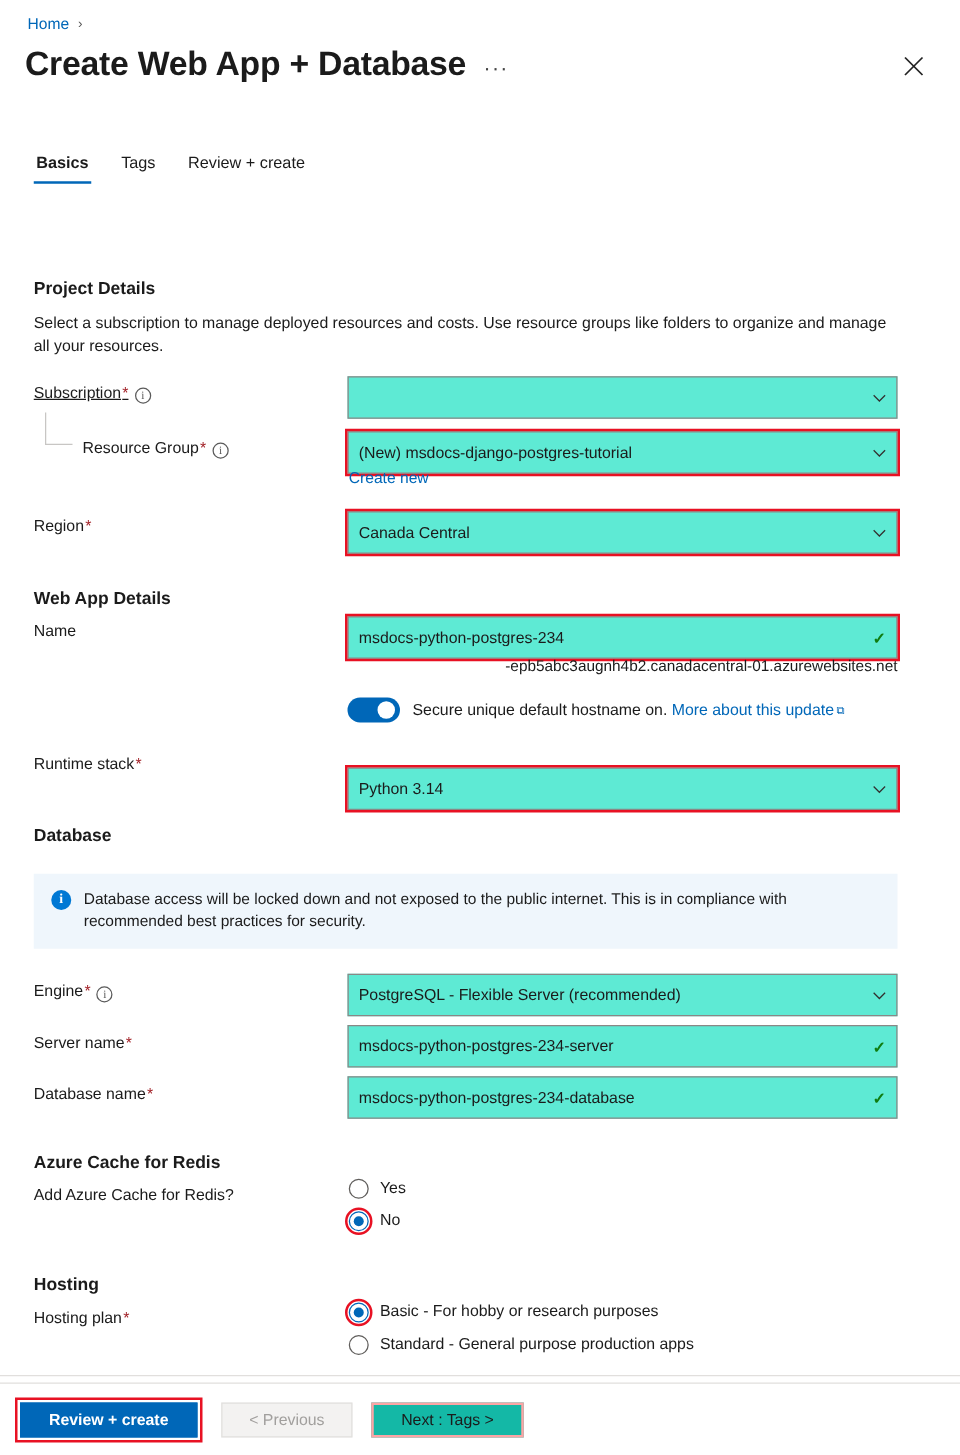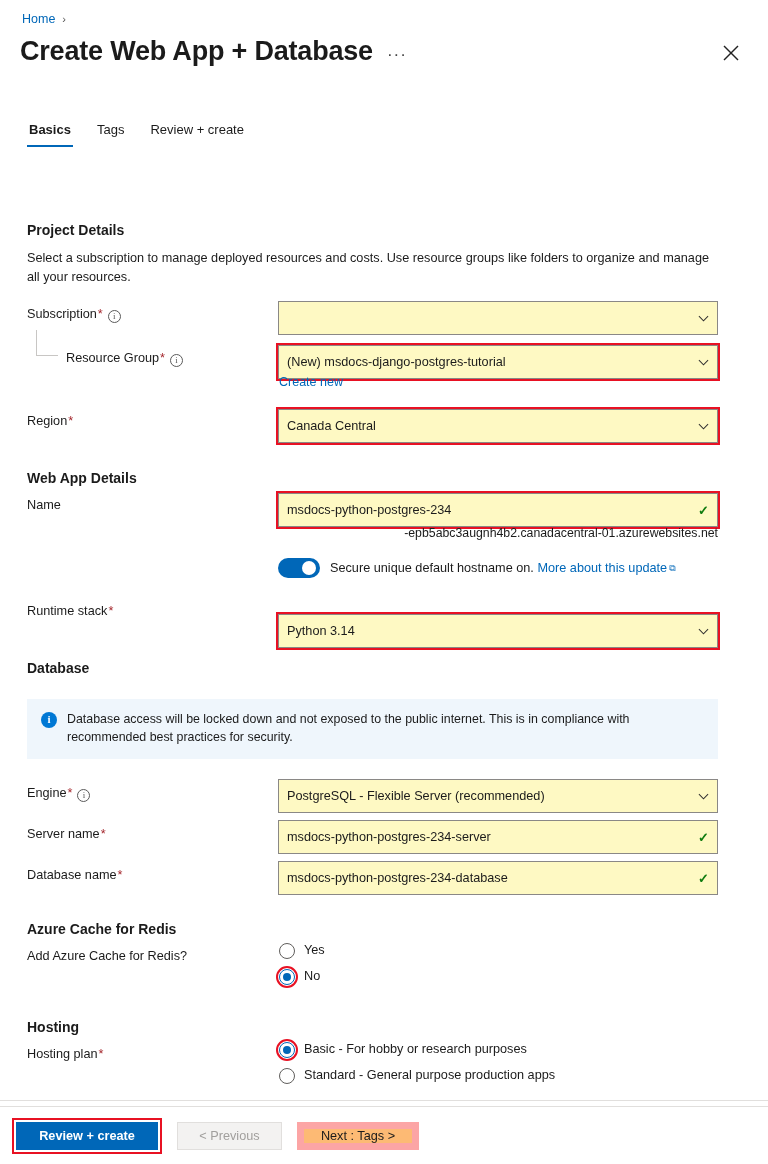--- a/index.html
+++ b/index.html
@@ -91,21 +91,21 @@
     font-size: 9px; font-family: "Liberation Serif", serif;
     margin-left: 5px; cursor: pointer; vertical-align: -1px;
   }
 
   
   .field {
     position: absolute;
     height: 26px;
     width: 440px;
     left: 278px;
-    background: #fef9c3;
+    background: #5eead4;
     border: 1px solid #8a8886;
     display: flex; align-items: center;
     padding: 16px 8px;
     font-size: 12.7px;
     color: #1b1b1b;
   }
   .field.highlight {
     outline: 2px solid #e81123;
     outline-offset: 0px;
     border-color: #8a8886;
@@ -200,21 +200,21 @@
     font-weight: bold;
   }
   .btn-primary-wrap {
     position: absolute; left: 14px; top: 13px;
     padding: 2px; outline: 2px solid #e81123;
   }
   .btn-secondary {
     background: #f3f2f1; color: #a19f9d; border: 1px solid #e1dfdd;
   }
   .btn-tertiary {
-    background: #fdba74; color: #1b1b1b; border: 7px solid #fca5a5;
+    background: #14b8a6; color: #1b1b1b; border: 2px solid #fca5a5;
   }
   .divider-line {
     position: absolute; left: 0; width: 768px; height: 1px; background: #e1dfdd;
   }
 </style>
 </head>
 <body>
 
 <div class="page">
 
@@ -237,21 +237,21 @@
   <div class="tabs">
     <div class="tab active">Basics</div>
     <div class="tab">Tags</div>
     <div class="tab">Review + create</div>
   </div>
 
 
   <div class="abs section-head" style="top:222px; left:27px;">Project Details</div>
   <div class="abs helper" style="top:249px; left:27px; width:692px;">Select a subscription to manage deployed resources and costs. Use resource groups like folders to organize and manage all your resources.</div>
 
-  <div class="abs label" style="top:307px; left:27px;">
+  <div class="abs label" style="top:307px; left:27px;text-decoration:underline;">
     <span>Subscription</span><span class="req">*</span><span class="info-i">i</span>
   </div>
   <div class="field" style="top:301px;">
     <span class="val"></span>
     <svg class="chev" viewBox="0 0 12 12">
         <path d="M1 3.5 L6 8.5 L11 3.5" fill="none" stroke="#323130" stroke-width="1.1"></path>
       </svg>
   </div>
 
   <div class="sub-indent" style="top:330px; left:36px; width:22px; height:26px;"></div>

